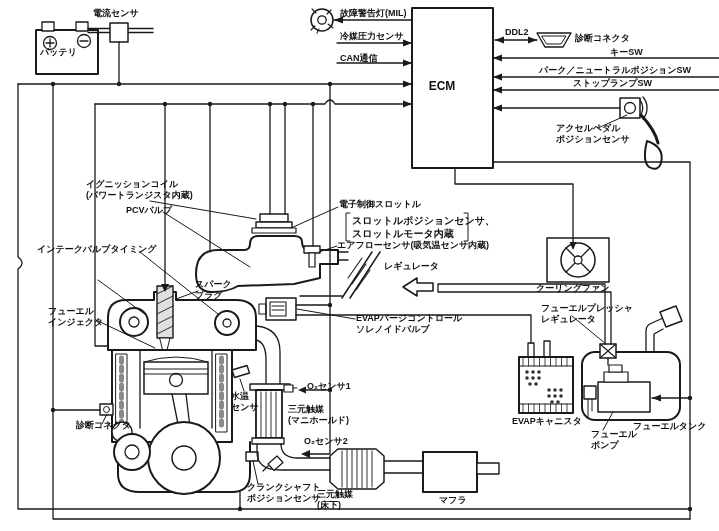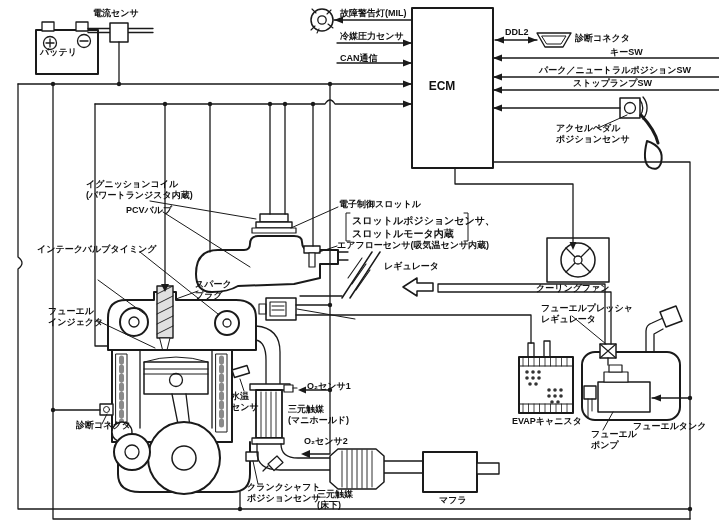--- a/index.html
+++ b/index.html
@@ -303,20 +303,22 @@
 <div class="lbl" style="left:37px;top:244px">インテークバルブタイミング</div>
 <div class="lbl" style="left:48px;top:306px">フューエル
 インジェクタ</div>
 <div class="lbl" style="left:195px;top:279px">スパーク
 プラグ</div>
 <div class="lbl" style="left:339px;top:199px">電子制御スロットル</div>
 <div class="lbl s85" style="left:352px;top:215px">スロットルポジションセンサ、
 スロットルモータ内蔵</div>
 <div class="lbl" style="left:337px;top:240px">エアフローセンサ(吸気温センサ内蔵)</div>
 <div class="lbl" style="left:384px;top:261px">レギュレータ</div>
+<div class="lbl" style="left:356px;top:313px">EVAPパージコントロール
+ソレノイドバルブ</div>
 <div class="lbl" style="left:231px;top:391px">水温
 センサ</div>
 <div class="lbl" style="left:76px;top:420px">診断コネクタ</div>
 <div class="lbl" style="left:307px;top:381px">O₂センサ1</div>
 <div class="lbl" style="left:288px;top:404px">三元触媒
 (マニホールド)</div>
 <div class="lbl" style="left:304px;top:436px">O₂センサ2</div>
 <div class="lbl" style="left:247px;top:482px">クランクシャフト
 ポジションセンサ</div>
 <div class="lbl" style="left:317px;top:489px">三元触媒

